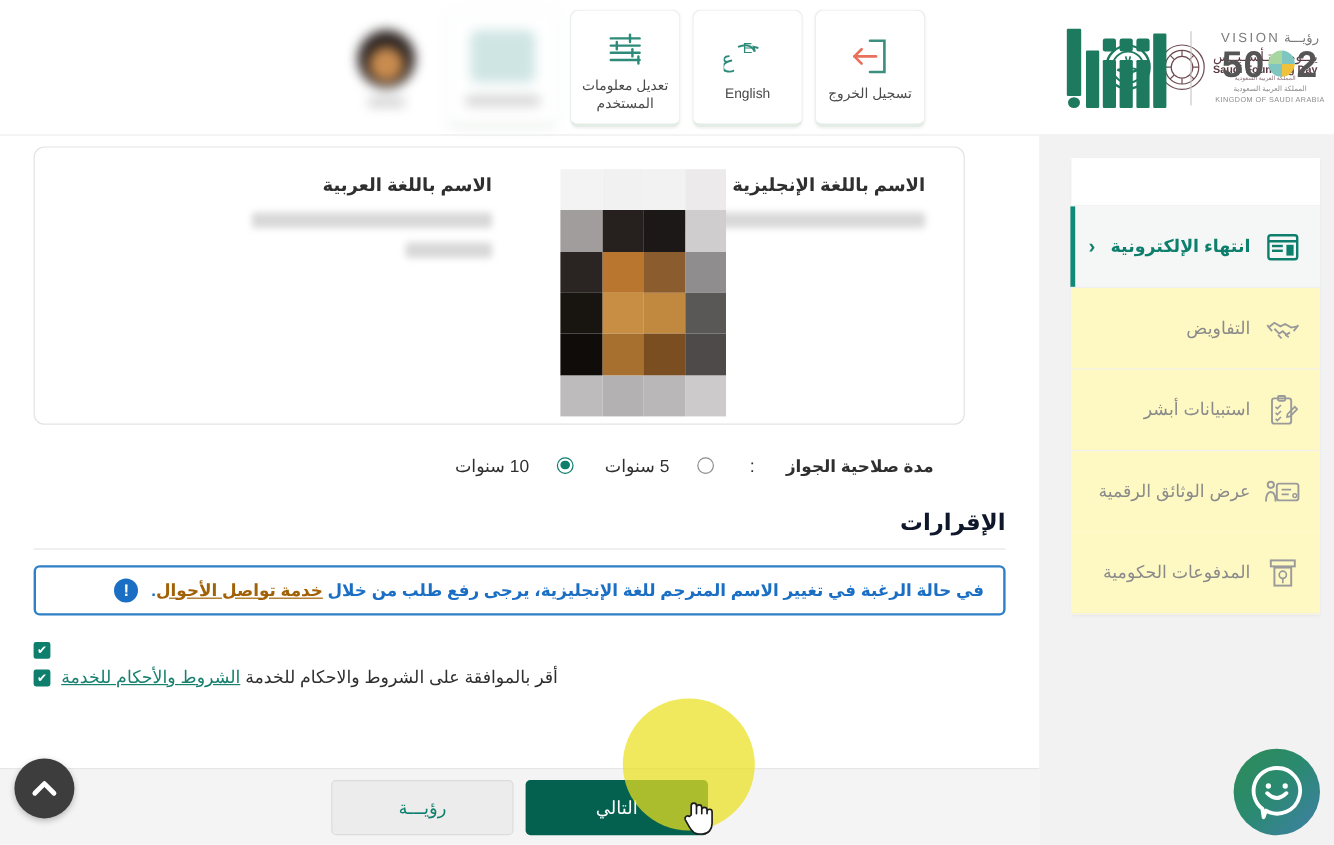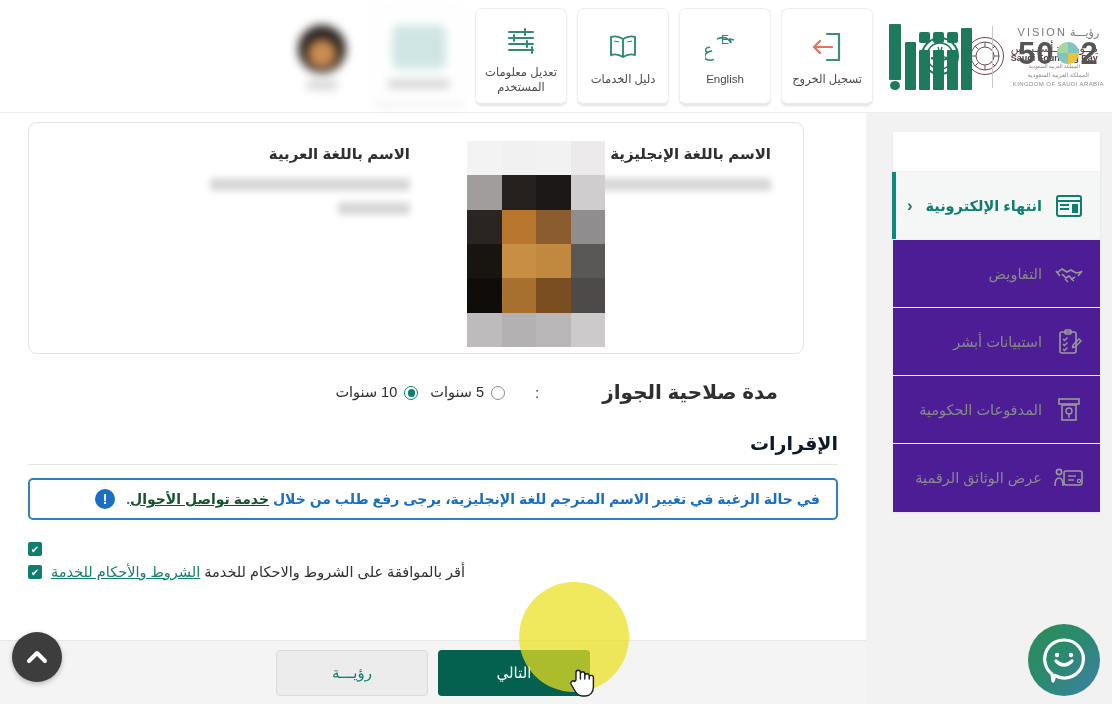--- a/index.html
+++ b/index.html
@@ -83,21 +83,21 @@
   .page { position: absolute; top: 113px; left: 0; width: 1112px; height: 591px; background: #f2f2f2; }
 
   
   .sidebar {
     position: absolute; right: 0; top: 0; width: 232px; padding-top: 19px;
   }
   .side-card { width: 207px; margin-right: 12px; background: #ffffff; box-shadow: 0 1px 3px rgba(0,0,0,.07); }
   .side-top-strip { height: 40px; background: #ffffff; border-bottom: 1px solid #f0f0f0; }
   .side-item {
     position: relative; height: 68px; display: flex; align-items: center; justify-content: flex-start;
-    padding: 0 14px; gap: 10px; border-bottom: 1px solid #f0f0f0; background: #4c1d95; cursor: pointer;
+    padding: 0 14px; gap: 10px; border-bottom: 1px solid #f0f0f0; background: #fef9c3; cursor: pointer;
   }
   .side-item.active { background: #f5f6f6; }
   .side-item.active::after {
     content: ""; position: absolute; left: -1px; top: 0; width: 4px; height: 100%; background: #0f8a78;
   }
   .side-label { font-size: 14.5px; color: #8a8a8a; flex: 1; text-align: right; }
   .side-item.active .side-label { color: #0e7f6d; font-weight: bold; }
   .side-ico { width: 34px; height: 30px; display: flex; align-items: center; justify-content: center; color: #9a9a9a; }
   .side-item.active .side-ico { color: #0e7f6d; }
   .chev { color: #0e7f6d; font-size: 17px; font-weight: bold; }
@@ -124,43 +124,43 @@
   
   .pixel-photo {
     position: absolute; right: 198px; top: 18px; width: 138px; height: 206px;
     display: grid; grid-template-columns: repeat(4, 1fr); grid-template-rows: repeat(6, 1fr);
     z-index: 20;
   }
   .px { width: 100%; height: 100%; }
 
   
   .validity { display: flex; align-items: center; justify-content: flex-start; padding: 26px 88px 0 26px; gap: 0; }
-  .vlabel { font-size: 20px; color: #2f2f2f; font-weight: bold; margin-left: 37px; }
+  .vlabel { font-size: 14px; color: #2f2f2f; font-weight: bold; }
   .vcolon { margin: 0 26px 0 30px; color: #2f2f2f; font-size: 15px; }
-  .radio-opt { display: flex; align-items: flex-end; gap: 7px; margin-left: 12px; cursor: pointer; }
+  .radio-opt { display: flex; align-items: flex-start; gap: 23px; margin-left: 26px; cursor: pointer; }
   .radio { width: 14px; height: 14px; border-radius: 50%; border: 1.6px solid #8e8e8e; background: #fff; position: relative; }
   .radio.on { border-color: #0e7f6d; }
   .radio.on::after { content: ""; position: absolute; inset: 2.4px; border-radius: 50%; background: #0e7f6d; }
   .ropt-label { font-size: 14.5px; color: #2f2f2f; }
 
   
   .decl-title { padding: 28px 28px 0 0; text-align: right; font-size: 19px; color: #0f172a; font-weight: bold; margin-left: 28px; }
   .decl-rule { height: 1px; background: #e6e6e6; margin: 9px 28px 0 28px; }
 
   .alert {
     margin: 13px 28px 0 28px; border: 2px solid #2f7fc6; border-radius: 5px; background: #ffffff;
     height: 42px; display: flex; align-items: center; gap: 11px; padding: 0 16px;
     flex-direction: row-reverse; justify-content: flex-end;
   }
   .alert-ico {
     width: 20px; height: 20px; border-radius: 50%; background: #1a6fc4; color: #fff;
     font-size: 14px; font-weight: bold; display: flex; align-items: center; justify-content: center; flex: none;
   }
   .alert-txt { font-size: 14px; color: #1a6fc4; font-weight: bold; text-align: right; }
-  .alert-link { color: #14532d; text-decoration: underline; }
+  .alert-link { color: #a16207; text-decoration: underline; }
 
   .checks { margin: 22px 28px 0 28px; }
   .chk-row { display: flex; flex-direction: row-reverse; justify-content: flex-start; align-items: center; gap: 9px; margin-bottom: 8px; }
   .cbox { width: 14px; height: 14px; border-radius: 2px; background: #0e7f6d; color: #fff; font-size: 10px;
       display: flex; align-items: center; justify-content: center; flex: none; }
   .chk-txt { font-size: 14.5px; color: #2f2f2f; text-align: right; }
   .chk-link { color: #17806f; text-decoration: underline; }
 
   
   .btnbar { position: absolute; bottom: 0; left: 0; width: 866px; height: 64px; background: #f4f4f4;
@@ -240,31 +240,20 @@
           <svg width="40" height="34" viewBox="0 0 40 34">
             <text x="9" y="26" font-family="DejaVu Sans" font-size="19" fill="#2e8b7a">ع</text>
             <text x="24" y="14" font-family="Liberation Sans" font-size="12" fill="#2e8b7a">E</text>
             <path d="M12 9 q10 -4 14 4" fill="none" stroke="#2e8b7a" stroke-width="1.6"></path>
             <path d="M26 13 l-1 -4 l4 1" fill="none" stroke="#2e8b7a" stroke-width="1.6"></path>
           </svg>
         </div>
         <div class="tlabel">English</div>
       </div>
 
-      <div class="tile">
-        <div class="ticon">
-          <svg width="40" height="34" viewBox="0 0 40 34">
-            <path d="M20 9 q-6 -4 -12 -2 v18 q6 -2 12 2 q6 -4 12 -2 V7 q-6 -2 -12 2 z" fill="none" stroke="#2e8b7a" stroke-width="1.9" stroke-linejoin="round"></path>
-            <line x1="20" y1="9" x2="20" y2="27" stroke="#2e8b7a" stroke-width="1.9"></line>
-            <line x1="11" y1="11" x2="16" y2="12" stroke="#2e8b7a" stroke-width="1.2"></line>
-            <line x1="24" y1="12" x2="29" y2="11" stroke="#2e8b7a" stroke-width="1.2"></line>
-          </svg>
-        </div>
-        <div class="tlabel">دليل الخدمات</div>
-      </div>
 
       <div class="tile">
         <div class="ticon">
           <svg width="40" height="34" viewBox="0 0 40 34">
             <g stroke="#2e8b7a" stroke-width="2" stroke-linecap="round">
               <line x1="8" y1="9" x2="32" y2="9"></line>
               <line x1="8" y1="15" x2="32" y2="15"></line>
               <line x1="8" y1="21" x2="32" y2="21"></line>
               <line x1="8" y1="27" x2="32" y2="27"></line>
               <line x1="24" y1="6" x2="24" y2="12"></line>
@@ -369,44 +358,44 @@
               <rect x="9" y="1" width="6" height="4" rx="1" fill="none" stroke="currentColor" stroke-width="1.6"></rect>
               <path d="M7 10 l1.5 1.5 l3 -3" fill="none" stroke="currentColor" stroke-width="1.4"></path>
               <path d="M7 15 l1.5 1.5 l3 -3" fill="none" stroke="currentColor" stroke-width="1.4"></path>
               <path d="M7 20 l1.5 1.5 l3 -3" fill="none" stroke="currentColor" stroke-width="1.4"></path>
               <path d="M17 16 l6 -6 l2 2 l-6 6 l-2.5 .5 z" fill="none" stroke="currentColor" stroke-width="1.4"></path>
             </svg>
           </span>
           <span class="side-label">استبيانات أبشر</span>
         </div>
 
-        <div class="side-item">
-          <span class="side-ico">
-            <svg width="28" height="26" viewBox="0 0 28 26">
-              <rect x="4" y="2" width="20" height="5" fill="none" stroke="currentColor" stroke-width="1.6"></rect>
-              <rect x="7" y="8" width="14" height="15" fill="none" stroke="currentColor" stroke-width="1.6"></rect>
-              <circle cx="14" cy="14" r="3" fill="none" stroke="currentColor" stroke-width="1.4"></circle>
-              <path d="M14 17 l0 4" stroke="currentColor" stroke-width="1.4"></path>
-            </svg>
-          </span>
-          <span class="side-label">المدفوعات الحكومية</span>
-        </div>
-
         <div class="side-item" style="border-bottom:none;">
           <span class="side-ico">
             <svg width="30" height="24" viewBox="0 0 30 24">
               <rect x="10" y="5" width="18" height="14" rx="2" fill="none" stroke="currentColor" stroke-width="1.6"></rect>
               <line x1="14" y1="10" x2="22" y2="10" stroke="currentColor" stroke-width="1.4"></line>
               <line x1="14" y1="14" x2="20" y2="14" stroke="currentColor" stroke-width="1.4"></line>
               <circle cx="25" cy="15" r="1.6" fill="none" stroke="currentColor" stroke-width="1.2"></circle>
               <circle cx="5" cy="6" r="2.6" fill="none" stroke="currentColor" stroke-width="1.6"></circle>
               <path d="M1 20 q0 -8 4 -8 q4 0 4 8" fill="none" stroke="currentColor" stroke-width="1.6"></path>
             </svg>
           </span>
           <span class="side-label">عرض الوثائق الرقمية</span>
+        </div>
+
+        <div class="side-item">
+          <span class="side-ico">
+            <svg width="28" height="26" viewBox="0 0 28 26">
+              <rect x="4" y="2" width="20" height="5" fill="none" stroke="currentColor" stroke-width="1.6"></rect>
+              <rect x="7" y="8" width="14" height="15" fill="none" stroke="currentColor" stroke-width="1.6"></rect>
+              <circle cx="14" cy="14" r="3" fill="none" stroke="currentColor" stroke-width="1.4"></circle>
+              <path d="M14 17 l0 4" stroke="currentColor" stroke-width="1.4"></path>
+            </svg>
+          </span>
+          <span class="side-label">المدفوعات الحكومية</span>
         </div>
       </div>
     </div>
 
     <div class="content">
 
       <div class="info-card">
         <div class="fieldgrid">
           <div class="fieldcol">
             <div class="flabel">الاسم باللغة الإنجليزية</div>

